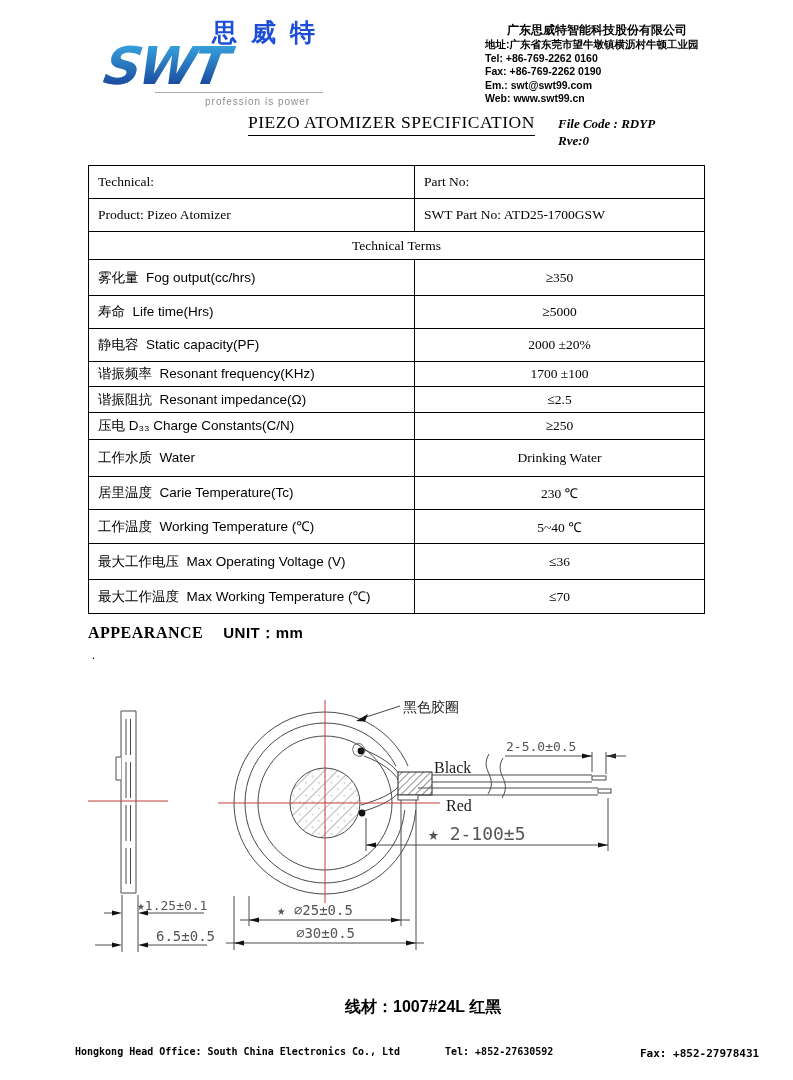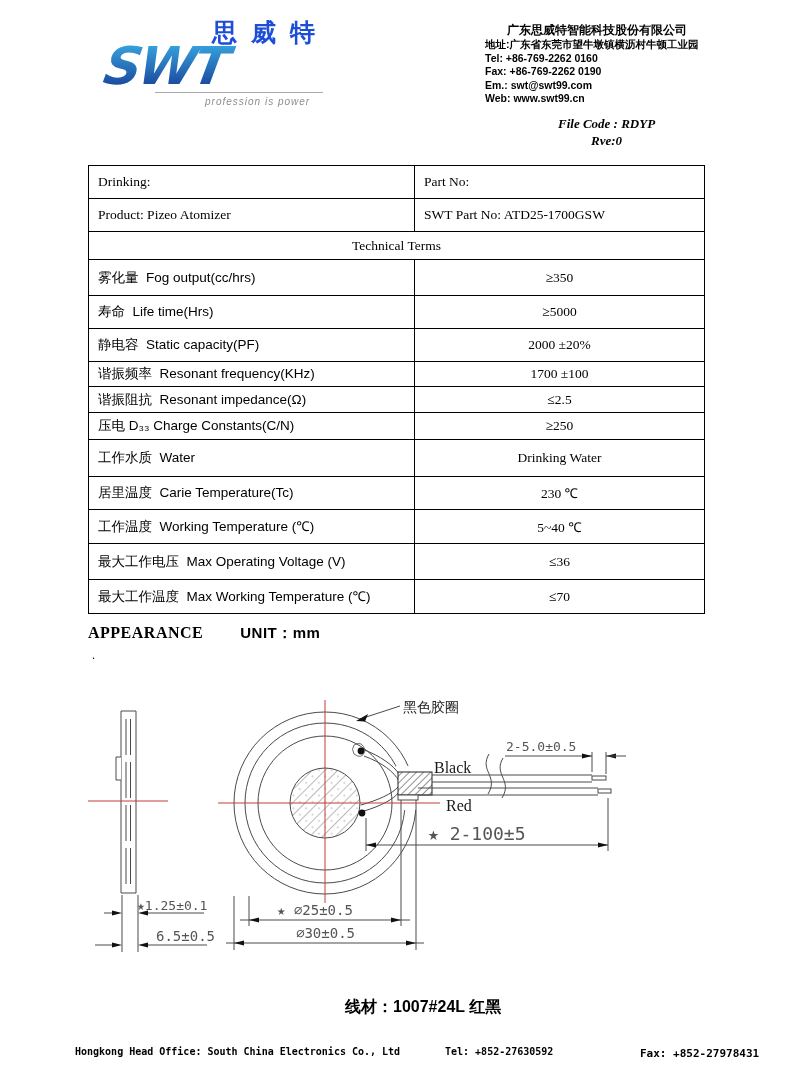--- a/index.html
+++ b/index.html
@@ -5,46 +5,46 @@
   html,body{margin:0;padding:0;background:#fff;}
   .page{position:relative;width:793px;height:1080px;background:#fff;overflow:hidden;
         font-family:"Liberation Serif", serif;color:#000;}
 
   
   .logo-block{position:absolute;left:100px;top:12px;width:225px;height:95px;}
   .logo-cn{position:absolute;left:112px;top:4px;font-size:25px;font-weight:bold;
            letter-spacing:14px;color:#1d4ed8;font-family:sans-serif;white-space:nowrap;}
   .logo-svg{position:absolute;left:2px;top:26px;}
   .logo-rule{position:absolute;left:55px;top:80px;width:168px;height:1px;background:#aaa;}
-  .logo-tagline{position:absolute;left:105px;top:84px;font-size:10px;font-style:italic;
+  .logo-tagline{position:absolute;left:105px;top:84px;font-size:10px;
                 color:#8d8d8d;letter-spacing:1px;font-family:"Liberation Sans",sans-serif;}
   .company{position:absolute;left:485px;top:22px;width:300px;
            font-family:"DejaVu Sans Mono",monospace;font-weight:bold;font-size:10.5px;
            line-height:13.5px;white-space:nowrap;}
   .company .cname{font-size:12px;line-height:16px;margin-left:22px;}
 
   
   .title-main{position:absolute;left:248px;top:112px;font-size:17.5px;letter-spacing:.5px;
               border-bottom:1.5px solid #000;padding-bottom:2px;white-space:nowrap;}
   .filecode{position:absolute;left:558px;top:115px;font-size:13px;font-weight:bold;
-            font-style:italic;line-height:17px;white-space:nowrap;text-align:center;}
+            font-style:italic;line-height:17px;white-space:nowrap;}
 
   
   table.spec{position:absolute;left:88px;top:165px;width:616px;border-collapse:collapse;
              table-layout:fixed;font-size:13.5px;}
   table.spec td{border:1px solid #000;padding:0 0 0 9px;vertical-align:middle;
                 white-space:pre-wrap;overflow:hidden;}
   table.spec td.val{text-align:center;padding:0 4px;}
   table.spec td.merged{text-align:center;padding:0;margin-left:44px;}
   .cjk{font-family:sans-serif;}
 
   
   .appearance{position:absolute;left:88px;top:624px;font-size:16px;font-weight:bold;
               letter-spacing:.5px;white-space:nowrap;}
-  .appearance .unit{margin-left:37px;font-family:sans-serif;font-size:15px;}
+  .appearance .unit{margin-left:20px;font-family:sans-serif;font-size:15px;}
   .tiny-dot{position:absolute;left:92px;top:648px;font-size:12px;}
 
   
   .drawing{position:absolute;left:0;top:660px;}
   .cadtext{font-family:"DejaVu Sans Mono",monospace;fill:#555;}
   .sertext{font-family:"Liberation Serif",serif;fill:#1a1a1a;}
 
   
   .wire-note{position:absolute;left:345px;top:997px;font-size:16px;font-weight:bold;
              font-family:sans-serif;white-space:nowrap;}
@@ -77,33 +77,34 @@
 
   <div class="company cjk">
     <div class="cname">广东思威特智能科技股份有限公司</div>
     <div>地址:广东省东莞市望牛墩镇横沥村牛顿工业园</div>
     <div>Tel: +86-769-2262 0160</div>
     <div>Fax: +86-769-2262 0190</div>
     <div>Em.: swt@swt99.com</div>
     <div>Web: www.swt99.cn</div>
   </div>
 
+  <div class="title-main">PIEZO ATOMIZER SPECIFICATION</div>
   <div class="filecode">
     <div>File Code : RDYP</div>
     <div>Rve:0</div>
   </div>
 
   <table class="spec">
     <colgroup>
         <col style="width:326px">
         <col style="width:290px">
       </colgroup>
     <tbody>
         <tr style="height:33px">
-      <td>Drinking:</td>
+      <td>Technical:</td>
       <td>Part No:</td>
     </tr>
     <tr style="height:33px">
       <td>Product: Pizeo Atomizer</td>
       <td>SWT Part No: ATD25-1700GSW</td>
     </tr>
     <tr style="height:28px">
       <td class="merged" colspan="2">Technical Terms</td>
     </tr>
     <tr style="height:36px">

